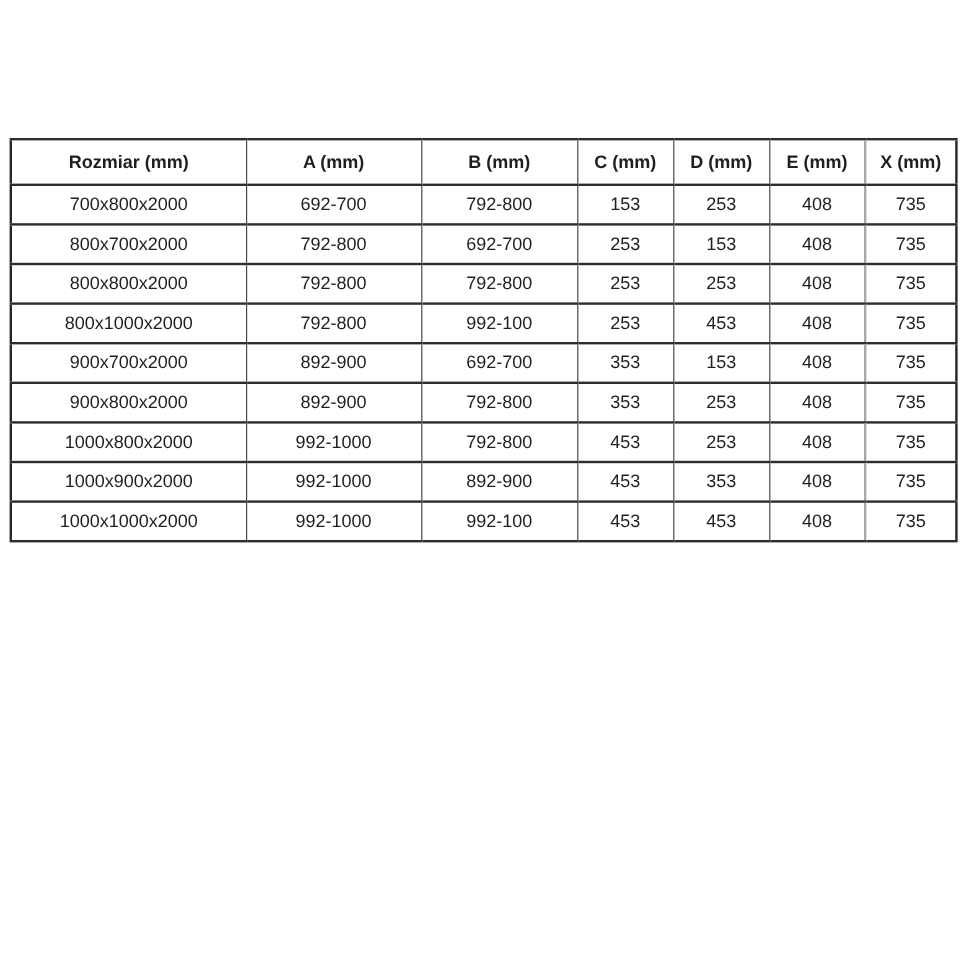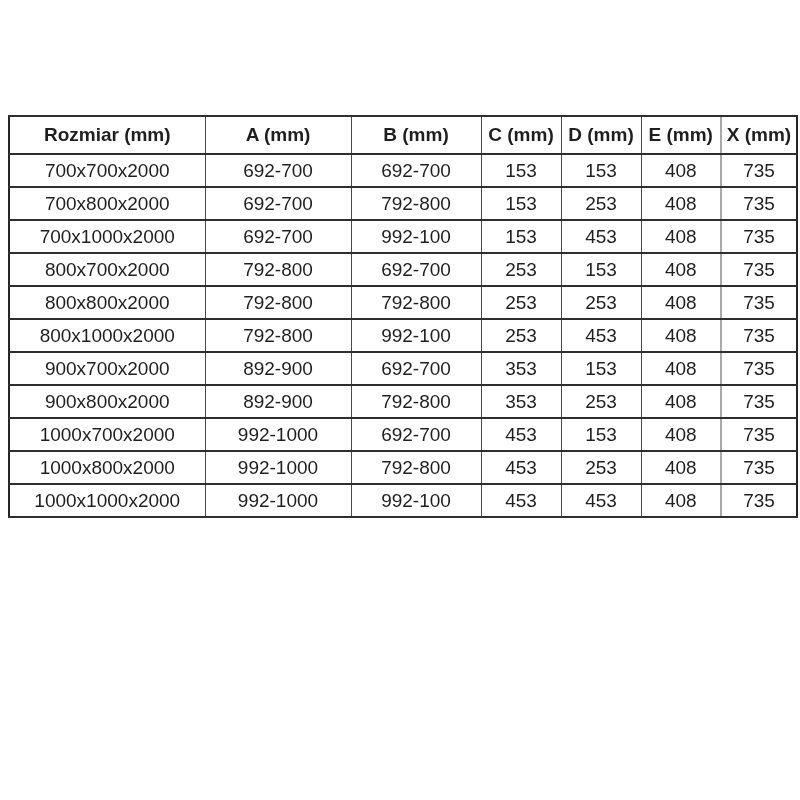--- a/index.html
+++ b/index.html
@@ -13,21 +13,21 @@
   .table-wrap {
     position: absolute;
     left: 8px;
     top: 115px;
   }
   table.spec-table {
     border-collapse: collapse;
     table-layout: fixed;
     width: 788px;
     border: 2px solid #262626;
-    font-size: 19px;
+    font-size: 15px;
     color: #1f1f1f;
   }
   table.spec-table th,
   table.spec-table td {
     border-top: 2px solid #2e2e2e;
     border-bottom: 2px solid #2e2e2e;
     border-left: 1px solid #4a4a4a;
     border-right: 1px solid #4a4a4a;
     text-align: center;
     vertical-align: middle;
@@ -71,43 +71,25 @@
         <th>A (mm)</th>
         <th>B (mm)</th>
         <th>C (mm)</th>
         <th>D (mm)</th>
         <th>E (mm)</th>
         <th>X (mm)</th>
       </tr>
     </thead>
     <tbody>
         <tr>
-          <td>700x700x2000</td>
-          <td>692-700</td>
-          <td>692-700</td>
-          <td>153</td>
-          <td>153</td>
-          <td>408</td>
-          <td>735</td>
-        </tr>
-        <tr>
           <td>700x800x2000</td>
           <td>692-700</td>
           <td>792-800</td>
           <td>153</td>
           <td>253</td>
-          <td>408</td>
-          <td>735</td>
-        </tr>
-        <tr>
-          <td>700x1000x2000</td>
-          <td>692-700</td>
-          <td>992-100</td>
-          <td>153</td>
-          <td>453</td>
           <td>408</td>
           <td>735</td>
         </tr>
         <tr>
           <td>800x700x2000</td>
           <td>792-800</td>
           <td>692-700</td>
           <td>253</td>
           <td>153</td>
           <td>408</td>
@@ -143,34 +125,34 @@
         <tr>
           <td>900x800x2000</td>
           <td>892-900</td>
           <td>792-800</td>
           <td>353</td>
           <td>253</td>
           <td>408</td>
           <td>735</td>
         </tr>
         <tr>
-          <td>1000x700x2000</td>
-          <td>992-1000</td>
-          <td>692-700</td>
-          <td>453</td>
-          <td>153</td>
-          <td>408</td>
-          <td>735</td>
-        </tr>
-        <tr>
           <td>1000x800x2000</td>
           <td>992-1000</td>
           <td>792-800</td>
           <td>453</td>
           <td>253</td>
+          <td>408</td>
+          <td>735</td>
+        </tr>
+        <tr>
+          <td>1000x900x2000</td>
+          <td>992-1000</td>
+          <td>892-900</td>
+          <td>453</td>
+          <td>353</td>
           <td>408</td>
           <td>735</td>
         </tr>
         <tr>
           <td>1000x1000x2000</td>
           <td>992-1000</td>
           <td>992-100</td>
           <td>453</td>
           <td>453</td>
           <td>408</td>

